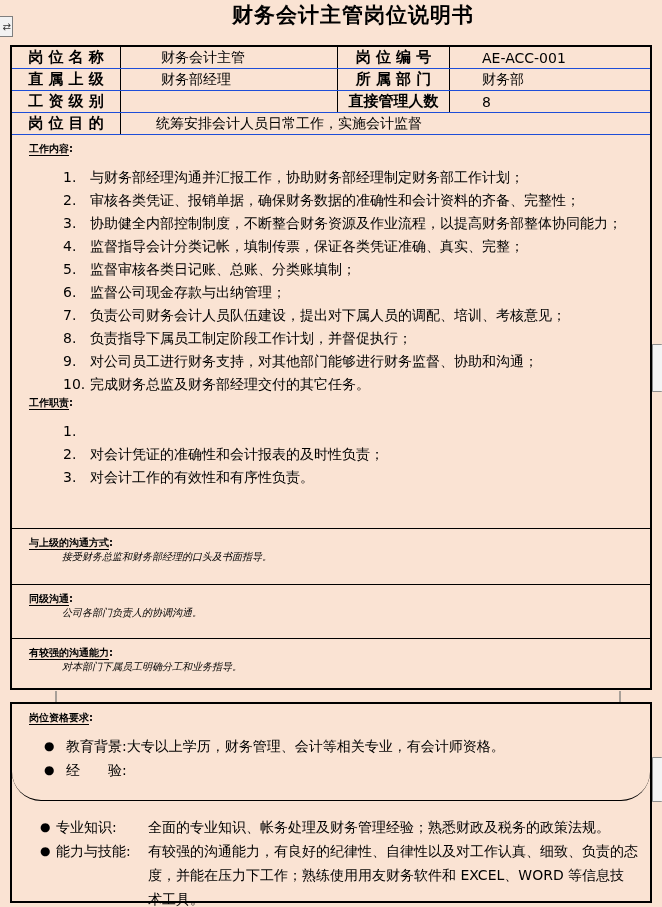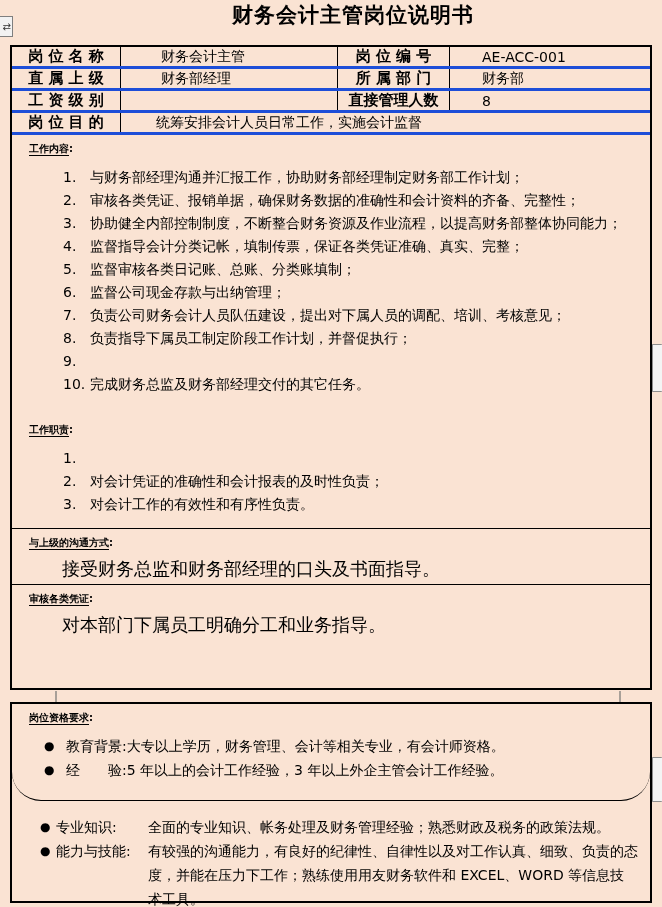--- a/index.html
+++ b/index.html
@@ -13,43 +13,43 @@
     text-align:center; font-size:21px; font-weight:bold; letter-spacing:1px;padding-left:28px;
   }
   
   .tbl {
     position:absolute; left:10px; width:642px; box-sizing:border-box;
     border:2px solid #000;
   }
   #tbl-main { top:45px; height:645px; }
   #tbl-req  { top:702px; height:201px; }
 
-  .info-row { display:flex; height:22px; box-sizing:border-box; border-bottom:3px solid #1d4ed8; align-items:stretch; }
+  .info-row { display:flex; height:22px; box-sizing:border-box; border-bottom:1px solid #1d4ed8; align-items:stretch; }
   .cell { box-sizing:border-box; display:flex; align-items:center; height:100%; font-size:14px; }
   .cell.lab1 { width:109px; border-right:1px solid #000; justify-content:center; font-weight:bold; font-size:15px; }
   .cell.val1 { width:217px; border-right:1px solid #000; padding-left:40px;font-family:Liberation Mono, monospace; }
   .cell.lab2 { width:112px; border-right:1px solid #000; justify-content:center; font-weight:bold; font-size:15px; }
   .cell.val2 { flex:1; padding-left:32px; }
   .cell.val4 { flex:1; padding-left:35px; }
 
   .big-section { height:393px; box-sizing:border-box; padding-top:7px; }
   .sec-heading { margin-left:17px; font-size:10px; font-weight:bold; }
   .sec-heading .u { text-decoration:underline; text-underline-offset:3px; }
 
   .num-list { margin-top:10px; }
   .num-item { display:flex; padding-left:51px; padding-right:14px; line-height:23px; font-size:14px; }
   .num-item .num { width:27px; flex:none; }
   .num-item .txt { flex:1; }
-  .duty-heading { margin-top:27px; }
+  .duty-heading { }
 
   .comm { box-sizing:border-box; border-top:1px solid #000; padding-top:7px; }
   #comm-superior { height:56px; }
   #comm-peer { height:54px; }
   #comm-subordinate { height:50px; }
-  .comm .body { margin-top:7px; padding-left:50px; font-size:18px; }
+  .comm .body { margin-top:0; padding-left:50px; font-size:10px;font-style:italic; }
 
   .qual { height:97px; box-sizing:border-box; border-bottom:1px solid #000; padding-top:7px;border-radius:29px; }
   .skills { padding-top:6px; }
   .bullet-rows { margin-top:9px; }
   .skills .bullet-rows { margin-top:8px; }
   .bullet-row { display:flex; font-size:14px; line-height:24px; padding-right:12px; }
   .qual .bullet-row { padding-left:32px; }
   .skills .bullet-row { padding-left:28px; }
   .bullet { flex:none; width:22px; font-size:12px; }
   .skills .bullet { width:16px; }
@@ -138,20 +138,21 @@
       <div class="num-item">
           <span class="num">7.</span>
           <span class="txt">负责公司财务会计人员队伍建设，提出对下属人员的调配、培训、考核意见；</span>
         </div>
       <div class="num-item">
           <span class="num">8.</span>
           <span class="txt">负责指导下属员工制定阶段工作计划，并督促执行；</span>
         </div>
       <div class="num-item">
           <span class="num">9.</span>
+          <span class="txt">对公司员工进行财务支持，对其他部门能够进行财务监督、协助和沟通；</span>
         </div>
       <div class="num-item">
           <span class="num">10.</span>
           <span class="txt">完成财务总监及财务部经理交付的其它任务。</span>
         </div>
     </div>
 
     <div class="sec-heading duty-heading"><span class="u">工作职责</span><span>:</span></div>
     <div class="num-list">
       <div class="num-item">
@@ -166,44 +167,47 @@
           <span class="txt">对会计工作的有效性和有序性负责。</span>
         </div>
     </div>
   </div>
 
   <div class="comm" id="comm-superior">
     <div class="sec-heading"><span class="u">与上级的沟通方式</span><span>:</span></div>
     <div class="body">接受财务总监和财务部经理的口头及书面指导。</div>
   </div>
 
+  <div class="comm" id="comm-peer">
+    <div class="sec-heading"><span class="u">同级沟通</span><span>:</span></div>
+    <div class="body">公司各部门负责人的协调沟通。</div>
+  </div>
 
   <div class="comm" id="comm-subordinate">
-    <div class="sec-heading"><span class="u">审核各类凭证</span><span>:</span></div>
+    <div class="sec-heading"><span class="u">有较强的沟通能力</span><span>:</span></div>
     <div class="body">对本部门下属员工明确分工和业务指导。</div>
   </div>
 </div>
 
 <div class="tick" id="tick-left"></div>
 <div class="tick" id="tick-right"></div>
 
 <div class="tbl" id="tbl-req">
 
   <div class="qual">
     <div class="sec-heading"><span class="u">岗位资格要求</span><span>:</span></div>
     <div class="bullet-rows">
       <div class="bullet-row">
         <span class="bullet">●</span>
         <span class="blabel">教育背景:</span>
         <span class="btext">大专以上学历，财务管理、会计等相关专业，有会计师资格。</span>
       </div>
       <div class="bullet-row">
         <span class="bullet">●</span>
         <span class="blabel">经　　验:</span>
-        <span class="btext">5 年以上的会计工作经验，3 年以上外企主管会计工作经验。</span>
       </div>
     </div>
   </div>
 
   <div class="skills">
     <div class="bullet-rows">
       <div class="bullet-row">
         <span class="bullet">●</span>
         <span class="blabel">专业知识:</span>
         <span class="btext">全面的专业知识、帐务处理及财务管理经验；熟悉财政及税务的政策法规。</span>

